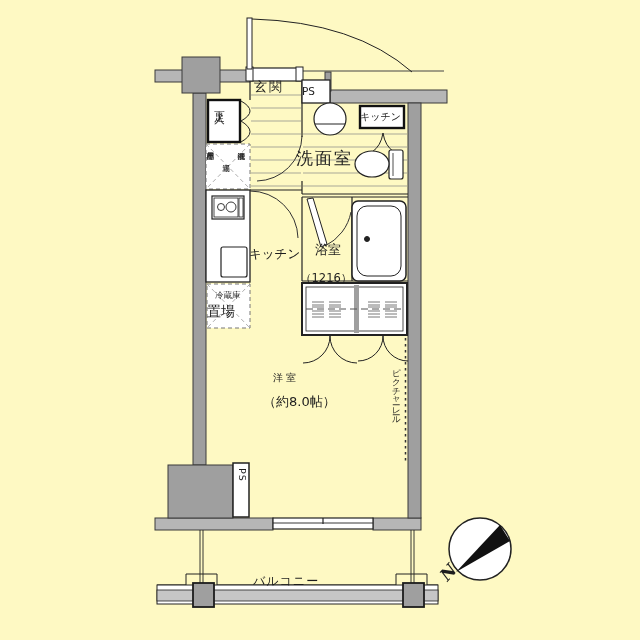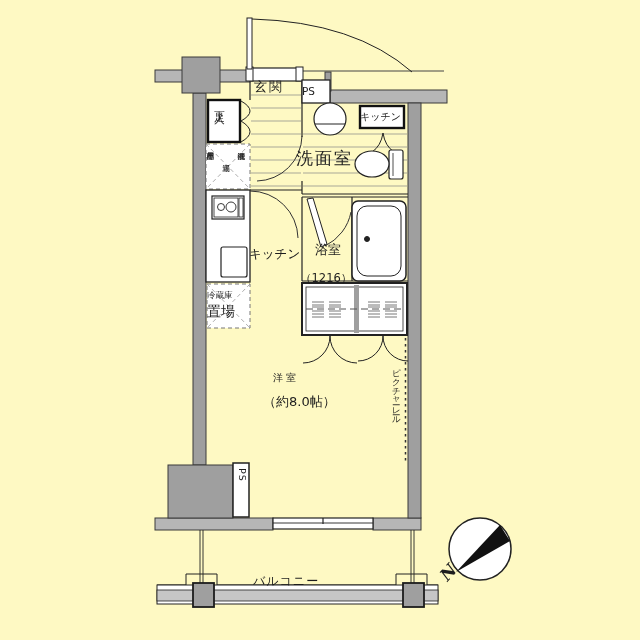--- a/index.html
+++ b/index.html
@@ -183,21 +183,21 @@
 
 <div class="lbl" style="left:296px;top:149px;font-size:17px;letter-spacing:2px;">洗面室</div>
 
 <div class="lbl c" style="left:360px;top:111px;width:44px;font-size:10px;">キッチン</div>
 
 <div class="lbl" style="left:249px;top:247px;font-size:12.5px;text-align:center;">キッチン</div>
 
 <div class="lbl" style="left:315px;top:243px;font-size:13px;">浴室</div>
 <div class="lbl c" style="left:300px;top:272px;width:56px;font-size:11.5px;">（1216）</div>
 
-<div class="lbl c" style="left:207px;top:291px;width:43px;font-size:8.5px;">冷蔵庫</div>
+<div class="lbl c" style="left:207px;top:291px;width:43px;font-size:8.5px;padding-left:8px;">冷蔵庫</div>
 <div class="lbl c" style="left:207px;top:303px;width:43px;font-size:14px;">置場</div>
 
 <div class="lbl c" style="left:273px;top:372px;width:80px;font-size:10px;letter-spacing:3px;">洋室</div>
 <div class="lbl c" style="left:263px;top:395px;width:100px;font-size:13px;">（約8.0帖）</div>
 
 <div class="lbl v" style="left:391px;top:362px;height:84px;font-size:8.5px;letter-spacing:0;">ピクチャーレール</div>
 
 <div class="lbl v c" style="left:236px;top:468px;height:46px;font-size:9.5px;">PS</div>
 
 <div class="lbl c" style="left:253px;top:575px;width:80px;font-size:12px;letter-spacing:1px;">バルコニー</div>

